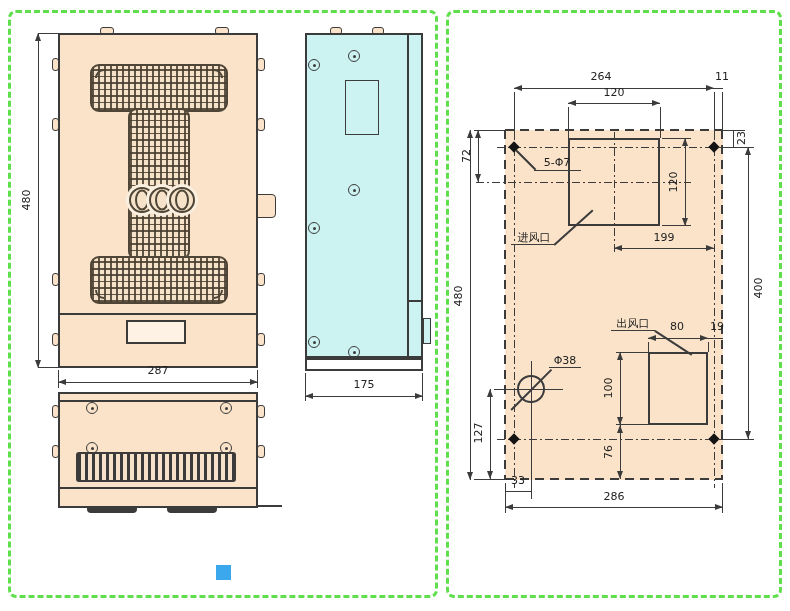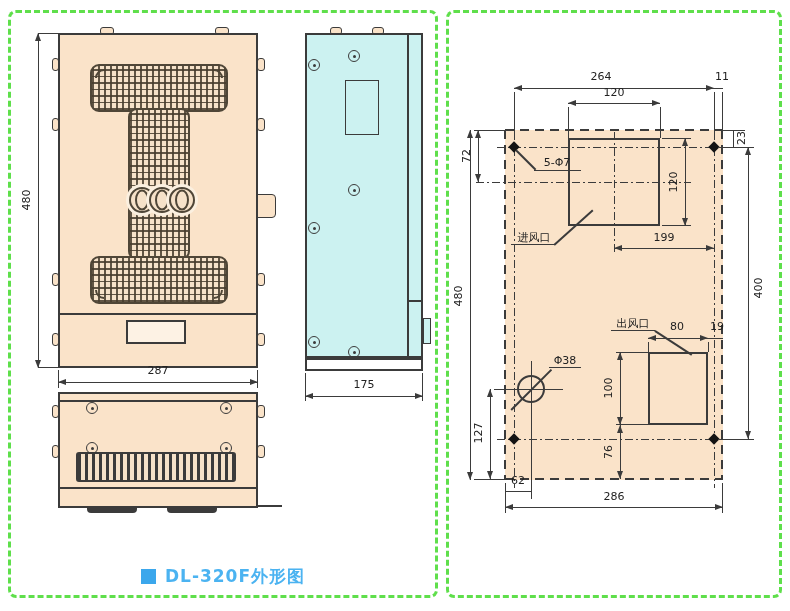--- a/index.html
+++ b/index.html
@@ -122,21 +122,20 @@
     <div class="screw" style="left:337px;top:333px"></div>
     <div class="abs" style="left:294px;top:345px;width:118px;height:13px;background:#fff;border:2px solid #3b3b3b"></div>
 
     <div class="ext-v" style="left:294px;top:360px;height:28px"></div>
     <div class="ext-v" style="left:411px;top:360px;height:28px"></div>
     <div class="dim-h arr" style="left:294px;top:383px;width:118px"></div>
     <div class="lab" style="left:353px;top:371px">175</div>
 
     <div class="caption" style="top:552px">
       <span class="sq"></span>
-      <span class="txt">DL-320F外形图</span>
     </div>
   </div>
 
   <div class="panel" style="left:446px;top:10px;width:336px;height:588px">
 
     <div class="abs" style="left:56px;top:117px;width:218px;height:350px;background:#fae3c9"></div>
     <div class="dash-h" style="left:56px;top:116px;width:218px"></div>
     <div class="dash-h" style="left:56px;top:465px;width:218px"></div>
     <div class="dash-v" style="left:55px;top:117px;height:350px"></div>
     <div class="dash-v" style="left:272px;top:117px;height:350px"></div>
@@ -228,19 +227,19 @@
     <div class="dim-v arr" style="left:171px;top:412px;height:54px"></div>
     <div class="lab v" style="left:159px;top:439px">76</div>
 
     <div class="ext-h" style="left:45px;top:376px;width:10px"></div>
     <div class="dim-v arr" style="left:41px;top:376px;height:90px"></div>
     <div class="lab v" style="left:29px;top:420px">127</div>
 
     <div class="ext-v" style="left:56px;top:470px;height:30px"></div>
     <div class="ext-v" style="left:273px;top:470px;height:30px"></div>
     <div class="dim-h" style="left:56px;top:478px;width:26px"></div>
-    <div class="lab" style="left:69px;top:467px">62</div>
+    <div class="lab" style="left:69px;top:467px">33</div>
     <div class="dim-h arr" style="left:56px;top:494px;width:218px"></div>
     <div class="lab" style="left:165px;top:483px">286</div>
 
   </div>
 
 </div>
 
 </body></html>

